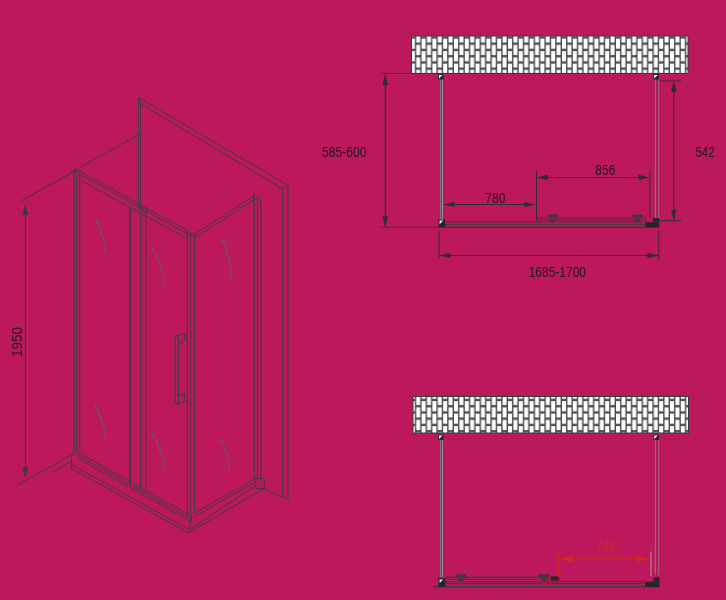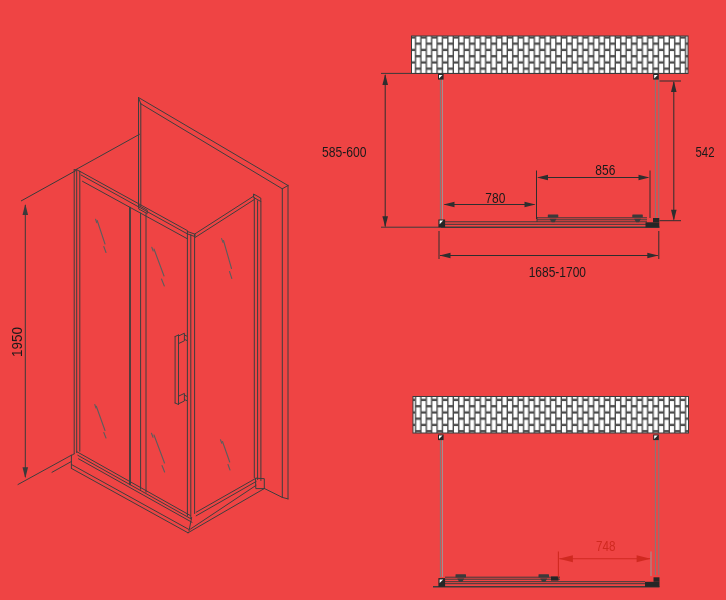--- a/index.html
+++ b/index.html
@@ -1,16 +1,16 @@
 <!DOCTYPE html>
 <html><head>
 <meta charset="utf-8">
 <style>
 html,body{margin:0;padding:0;background:#ffffff;}
-#page{width:726px;height:600px;position:relative;background:#ef4444;overflow:hidden;}
+#page{width:726px;height:600px;position:relative;background:#be185d;overflow:hidden;}
 svg{position:absolute;left:0;top:0;}
 text{font-family:"Liberation Sans",sans-serif;}
 </style>
 </head>
 <body>
 <div id="page">
 <svg width="726" height="600" viewBox="0 0 726 600">
 <defs>
 <pattern id="brick" width="10.8" height="12.5" patternUnits="userSpaceOnUse" patternTransform="translate(0.4 1.1)">
   <rect x="0" y="0" width="10.8" height="12.5" fill="#4a4a4a"></rect>

